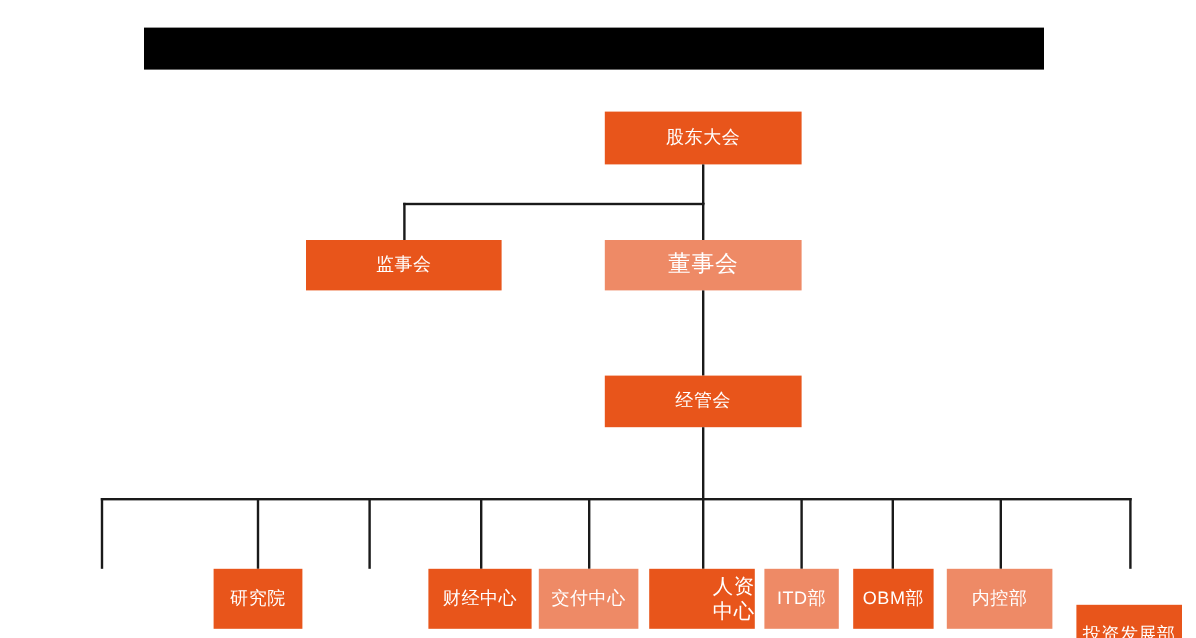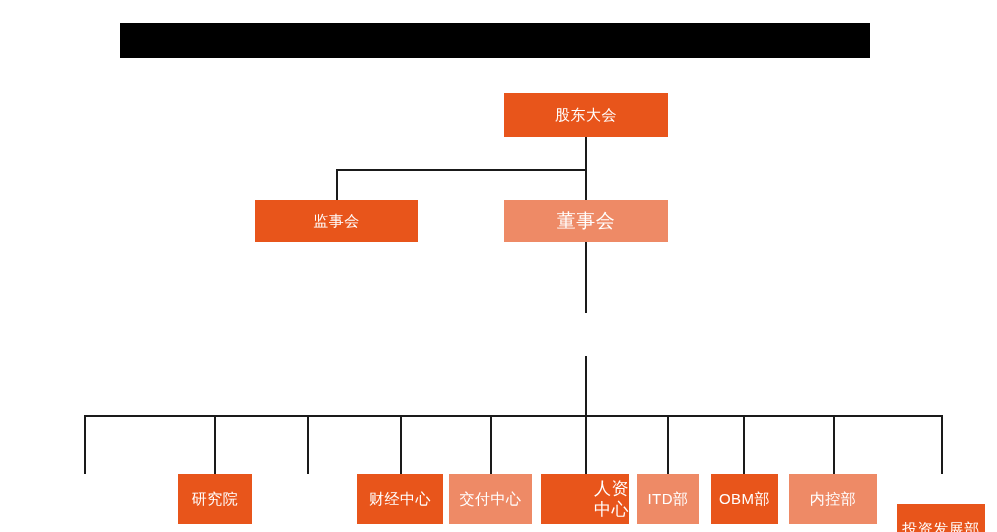--- a/index.html
+++ b/index.html
@@ -67,20 +67,21 @@
   <div class="connector v" style="left:336px; top:169px; height:31px;"></div>
 
   <div class="connector v" style="left:585px; top:169px; height:31px;"></div>
 
   <div class="node dark" style="left:255px; top:200px; width:163px; height:42px; font-size:15px;">监事会</div>
 
   <div class="node light" style="left:504px; top:200px; width:164px; height:42px; font-size:19px;">董事会</div>
 
   <div class="connector v" style="left:585px; top:242px; height:71px;"></div>
 
+  <div class="node dark" style="left:504px; top:313px; width:164px; height:43px; font-size:15px;">经管会</div>
 
   <div class="connector v" style="left:585px; top:356px; height:60px;"></div>
 
   <div class="connector h" style="left:84px; top:415px; width:859px;"></div>
 
   <div class="connector v" style="left:84px;  top:415px; height:59px;"></div>
   <div class="connector v" style="left:214px; top:415px; height:59px;"></div>
   <div class="connector v" style="left:307px; top:415px; height:59px;"></div>
   <div class="connector v" style="left:400px; top:415px; height:59px;"></div>
   <div class="connector v" style="left:490px; top:415px; height:59px;"></div>

